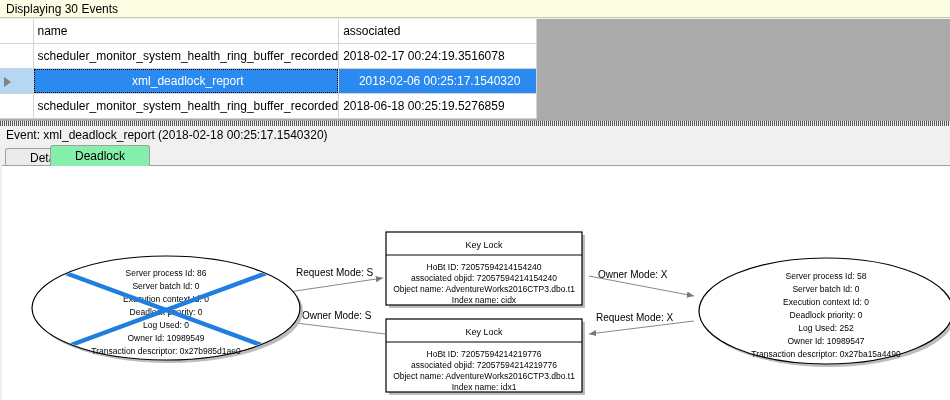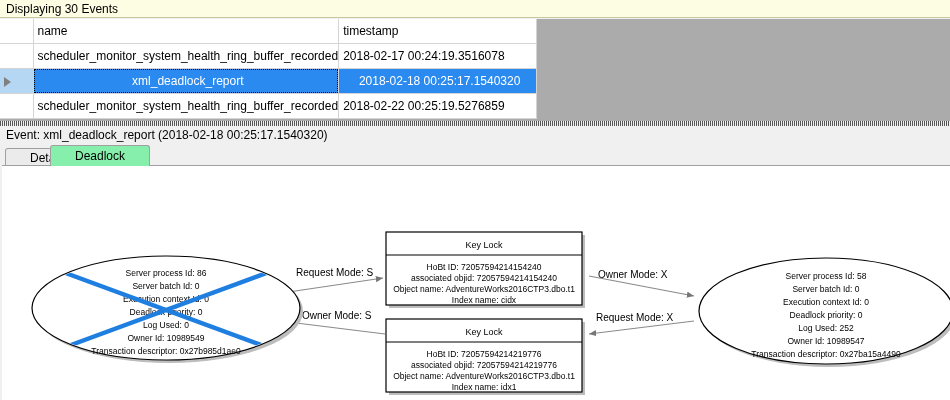--- a/index.html
+++ b/index.html
@@ -116,41 +116,41 @@
   <div class="banner">
     <div class="banner-text">Displaying 30 Events</div>
   </div>
 
   <div class="grid">
     <table class="grid-table">
       <tbody>
           <tr class="hdr">
         <td class="col-sel"></td>
         <td class="col-name">name</td>
-        <td class="col-ts">timestamp</td>
+        <td class="col-ts">associated</td>
       </tr>
       <tr>
         <td class="col-sel"></td>
         <td class="col-name">scheduler_monitor_system_health_ring_buffer_recorded</td>
         <td class="col-ts">2018-02-17 00:24:19.3516078</td>
       </tr>
       <tr class="selected">
         <td class="col-sel">
           <span class="row-arrow"></span>
         </td>
         <td class="col-name cell-sel-inner">
           <span>xml_deadlock_report</span>
           <span class="focus-rect"></span>
         </td>
-        <td class="col-ts">2018-02-18 00:25:17.1540320</td>
+        <td class="col-ts">2018-02-06 00:25:17.1540320</td>
       </tr>
       <tr>
         <td class="col-sel"></td>
         <td class="col-name">scheduler_monitor_system_health_ring_buffer_recorded</td>
-        <td class="col-ts">2018-02-22 00:25:19.5276859</td>
+        <td class="col-ts">2018-06-18 00:25:19.5276859</td>
       </tr>
     </tbody>
       </table>
   </div>
 
   <div class="splitter"></div>
 
   <div class="event-line">
     <span>Event: xml_deadlock_report (2018-02-18 00:25:17.1540320)</span>
   </div>

